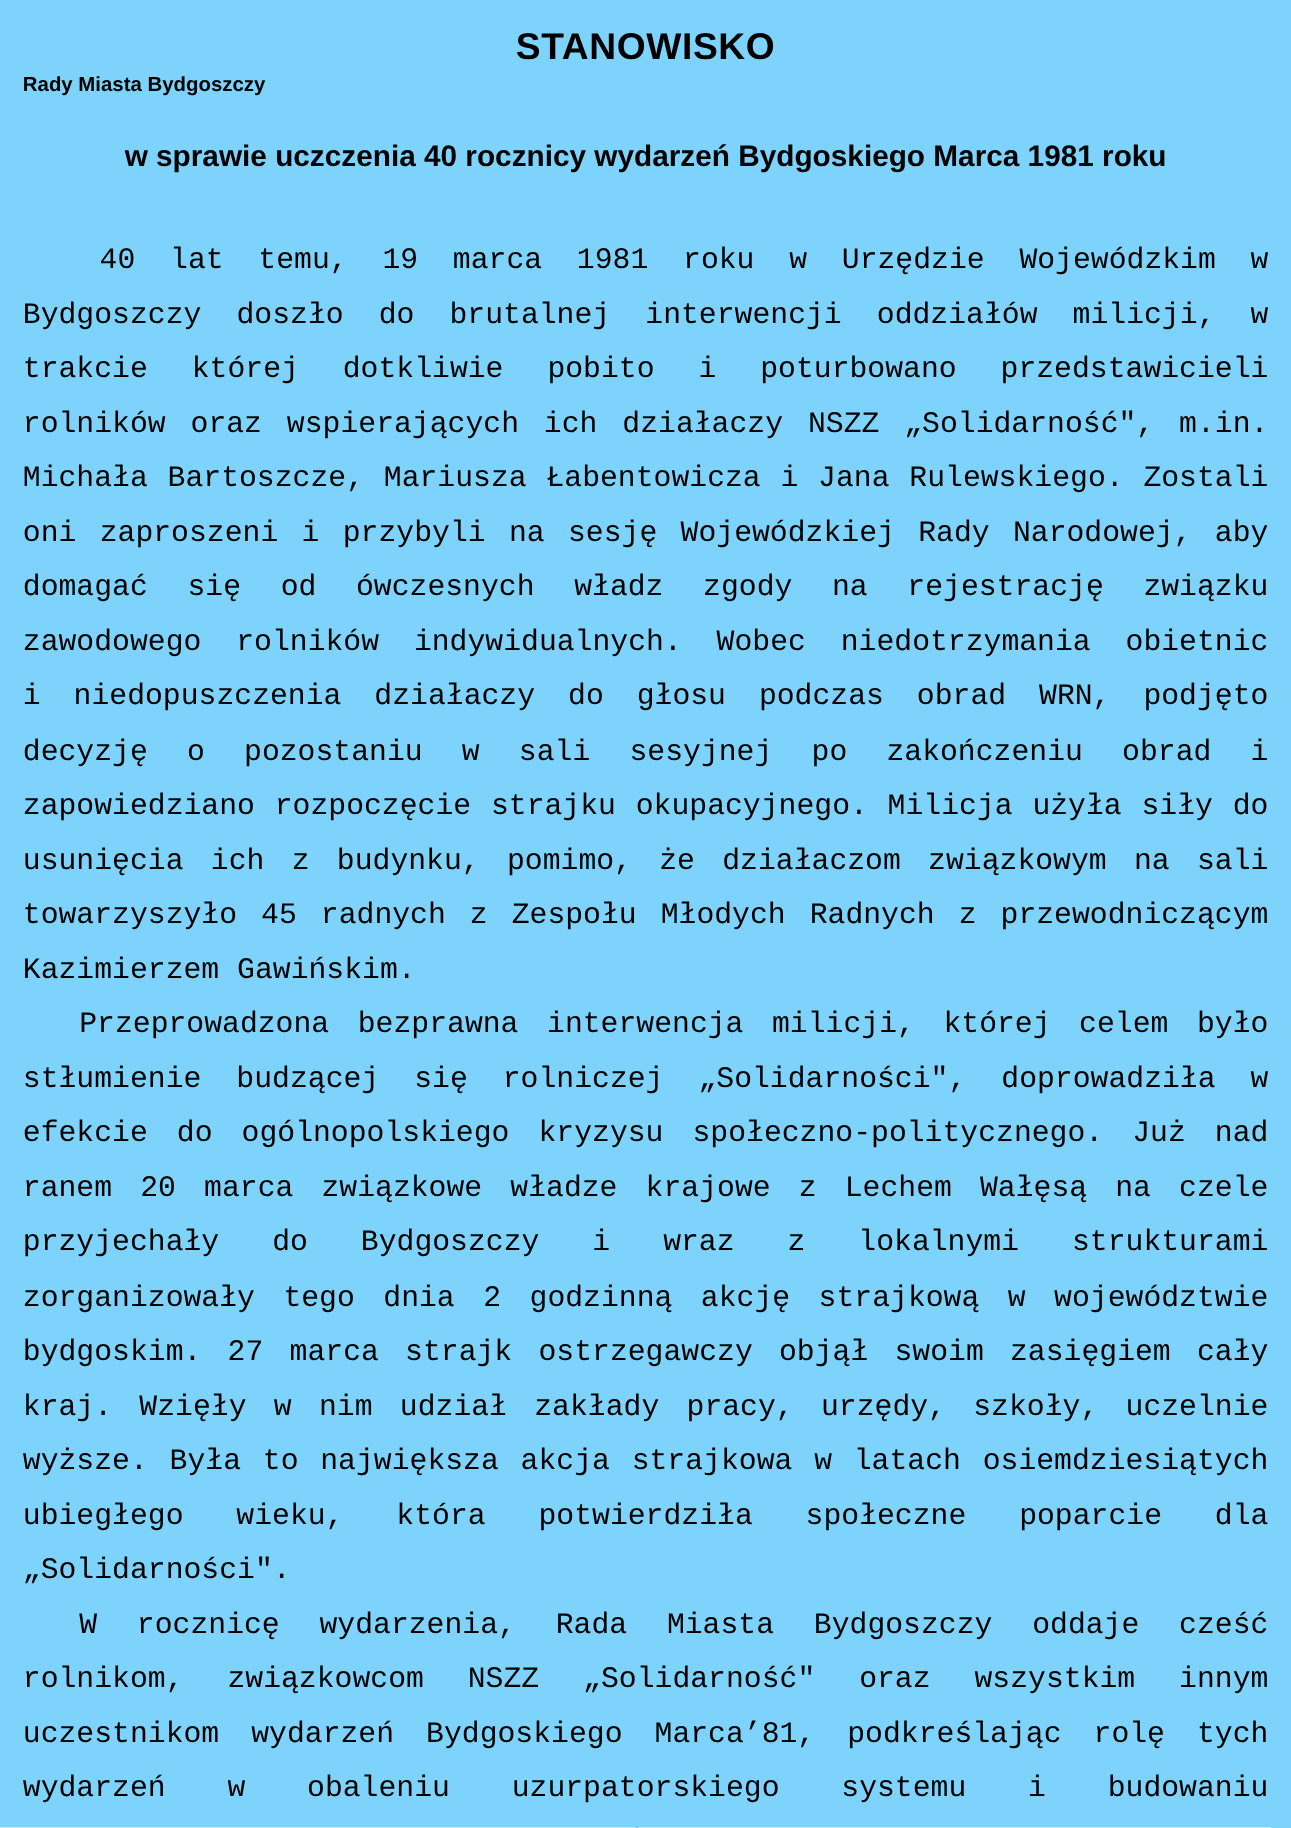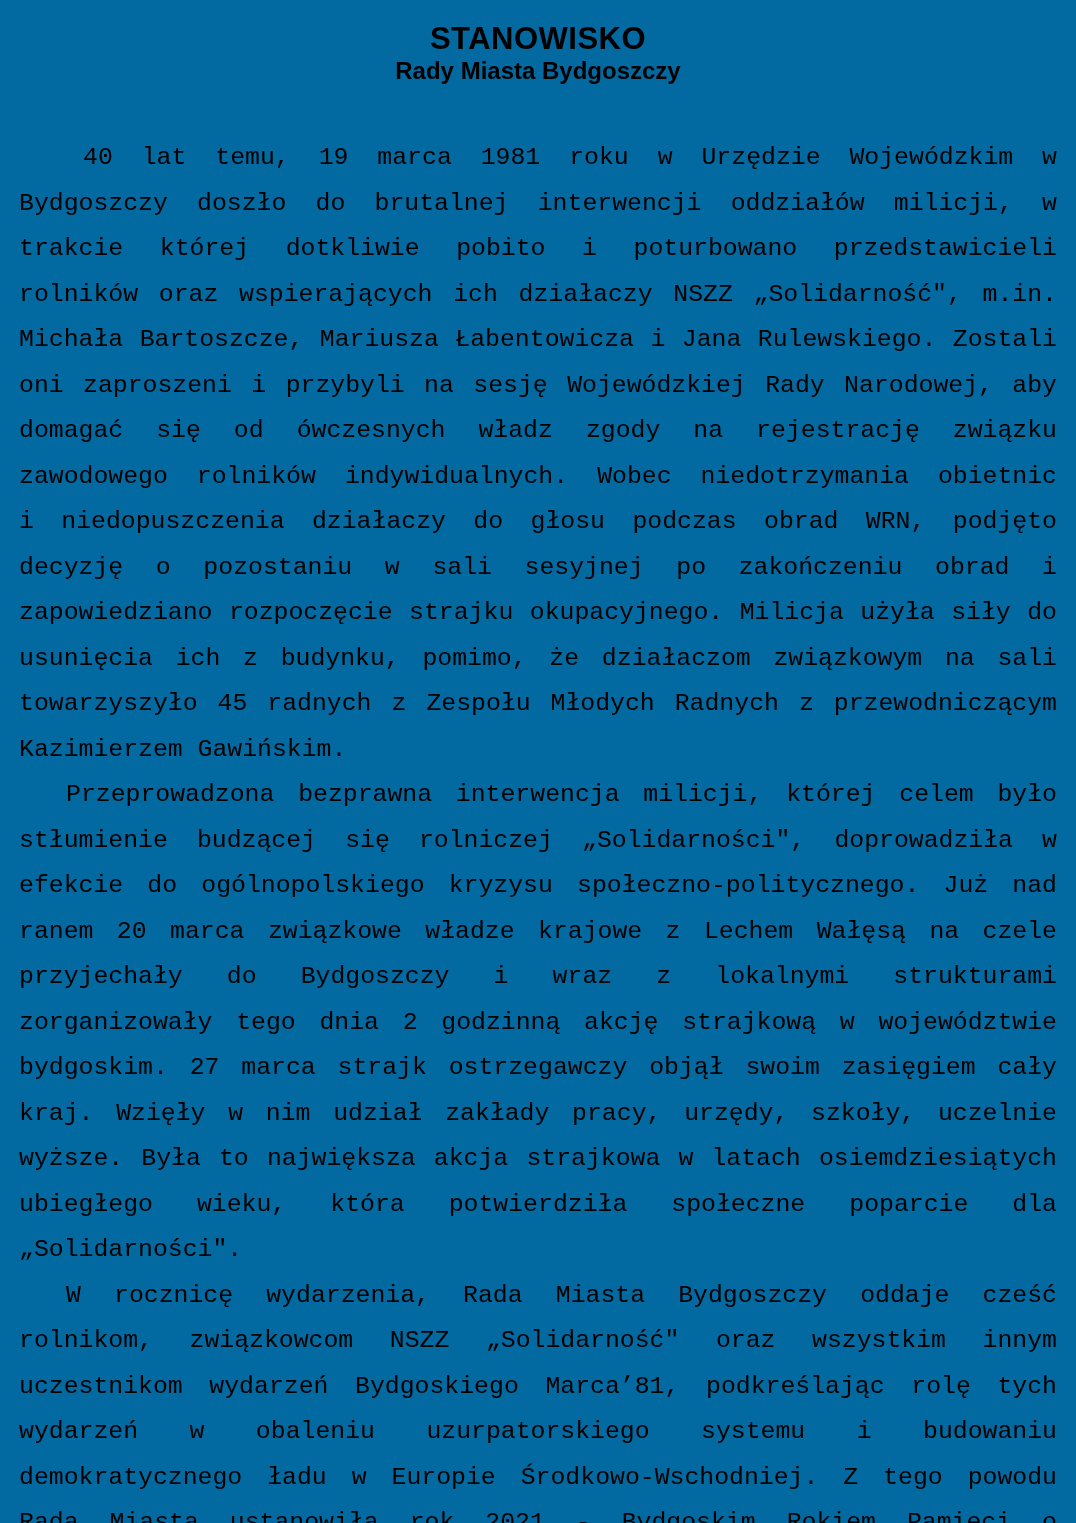--- a/index.html
+++ b/index.html
@@ -6,39 +6,39 @@
     margin: 0;
     padding: 0;
     background: #ffffff;
   }
   .page {
     position: relative;
     width: 1076px;
     height: 1523px;
     box-sizing: border-box;
     padding: 21px 19px 0 19px;
-    background: #0369a1;
+    background: #7dd3fc;
     color: #000000;
     font-family: "Liberation Sans", "DejaVu Sans", sans-serif;
     overflow: hidden;
   }
   .doc-title {
     margin: 0;
     font-size: 31px;
     font-weight: bold;
     line-height: 35px;
     text-align: center;
     letter-spacing: 0.5px;
   }
   .doc-subtitle {
     margin: 0;
-    font-size: 24px;
+    font-size: 17px;
     font-weight: bold;
     line-height: 29px;
-    text-align: center;
+    text-align: left;
   }
   .doc-subject {
     margin: 31px 0 0 0;
     font-size: 24.8px;
     font-weight: bold;
     line-height: 29px;
     text-align: center;
   }
   .doc-body {
     margin-top: 50px;
@@ -62,20 +62,21 @@
     font-size: 24.8px;
     line-height: 52px;
   }
 </style>
 </head>
 <body>
 
 <div class="page">
   <h1 class="doc-title">STANOWISKO</h1>
   <h2 class="doc-subtitle">Rady Miasta Bydgoszczy</h2>
+  <h3 class="doc-subject">w sprawie uczczenia 40 rocznicy wydarzeń Bydgoskiego Marca 1981 roku</h3>
 
   <div class="doc-body">
     <p class="para para-first">40 lat temu, 19 marca 1981 roku w Urzędzie Wojewódzkim w Bydgoszczy doszło do brutalnej interwencji oddziałów milicji, w trakcie której dotkliwie pobito i poturbowano przedstawicieli rolników oraz wspierających ich działaczy NSZZ „Solidarność", m.in. Michała Bartoszcze, Mariusza Łabentowicza i Jana Rulewskiego. Zostali oni zaproszeni i przybyli na sesję Wojewódzkiej Rady Narodowej, aby domagać się od ówczesnych władz zgody na&nbsp;rejestrację związku zawodowego rolników indywidualnych. Wobec niedotrzymania obietnic i&nbsp;niedopuszczenia działaczy do głosu podczas obrad&nbsp;WRN, podjęto decyzję o pozostaniu w&nbsp;sali&nbsp;sesyjnej po zakończeniu obrad i zapowiedziano rozpoczęcie strajku okupacyjnego.&nbsp;Milicja&nbsp;użyła siły do usunięcia&nbsp;ich z&nbsp;budynku, pomimo, że działaczom związkowym na sali towarzyszyło 45 radnych z Zespołu Młodych Radnych z przewodniczącym Kazimierzem Gawińskim.</p>
     <p class="para">Przeprowadzona bezprawna interwencja milicji, której celem było stłumienie budzącej się rolniczej „Solidarności", doprowadziła w efekcie do ogólnopolskiego kryzysu społeczno-politycznego. Już nad ranem 20 marca związkowe władze krajowe z Lechem Wałęsą na czele przyjechały do Bydgoszczy&nbsp;i&nbsp;wraz&nbsp;z lokalnymi strukturami zorganizowały tego dnia 2&nbsp;godzinną&nbsp;akcję&nbsp;strajkową&nbsp;w województwie bydgoskim. 27 marca strajk ostrzegawczy objął swoim zasięgiem cały kraj.&nbsp;Wzięły w nim udział zakłady pracy, urzędy,&nbsp;szkoły, uczelnie wyższe. Była to największa akcja strajkowa w latach osiemdziesiątych ubiegłego wieku, która potwierdziła społeczne poparcie dla „Solidarności".</p>
     <p class="para">W rocznicę wydarzenia,&nbsp;Rada Miasta Bydgoszczy oddaje cześć rolnikom, związkowcom NSZZ „Solidarność" oraz wszystkim innym uczestnikom wydarzeń Bydgoskiego&nbsp;Marca’81, podkreślając&nbsp;rolę tych wydarzeń&nbsp;w obaleniu uzurpatorskiego systemu i budowaniu demokratycznego ładu w Europie Środkowo-Wschodniej. Z tego powodu Rada Miasta ustanowiła rok 2021 - Bydgoskim Rokiem Pamięci o Wydarzeniach Marca 1981 roku i apeluje&nbsp;do mieszkanek i mieszkańców Bydgoszczy o przyłączenie się do obchodów rocznicy.</p>
   </div>
 
   <div class="signature">
     <div>Przewodnicząca Rady Miasta Bydgoszczy</div>
     <div>Monika Matowska</div>

